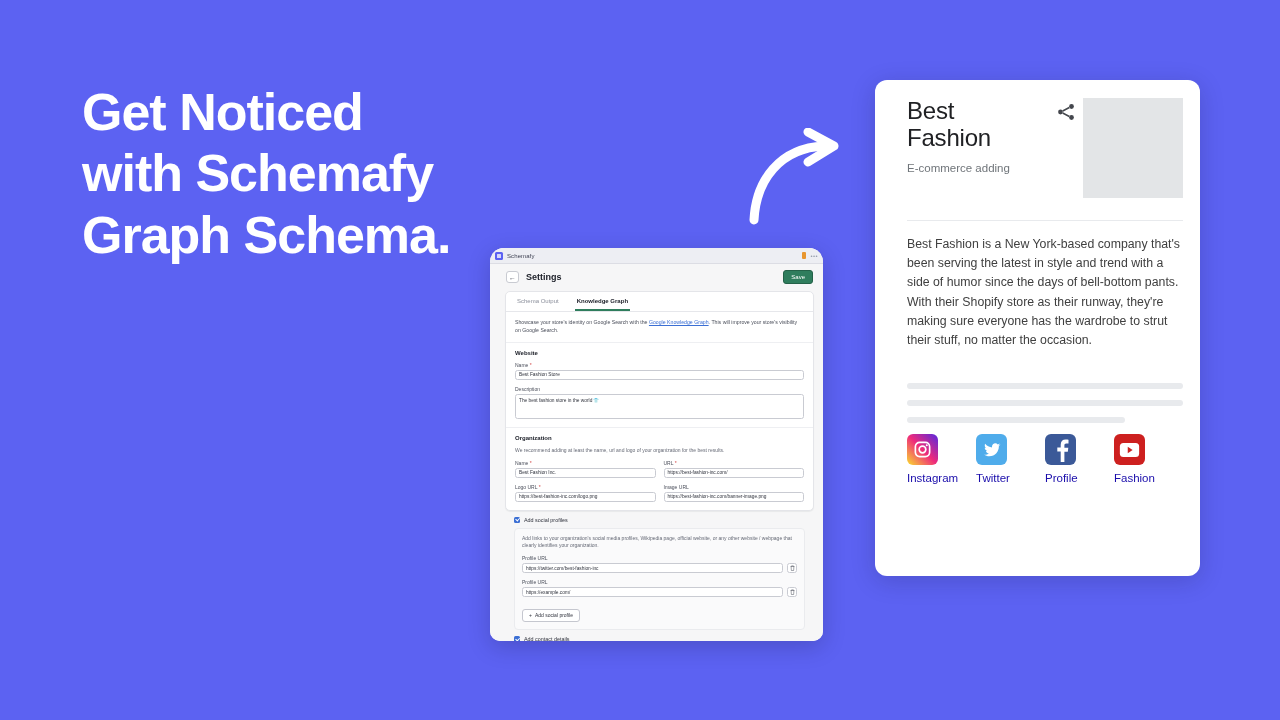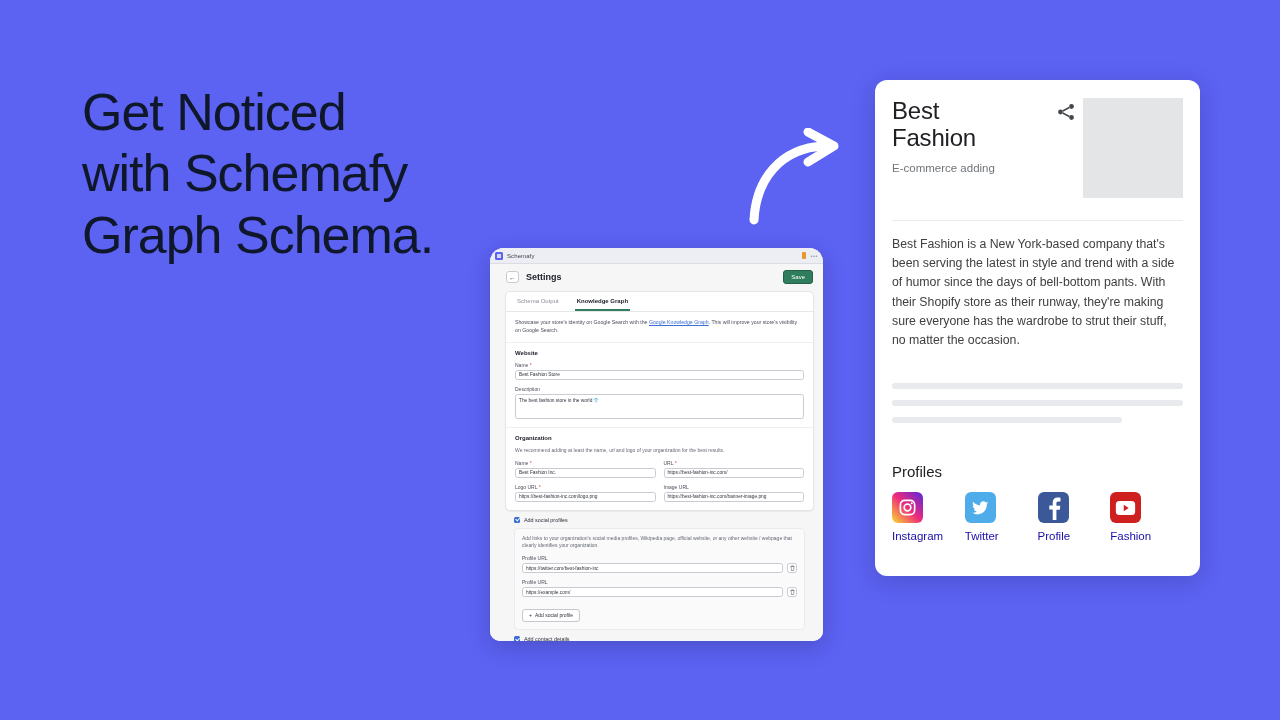--- a/index.html
+++ b/index.html
@@ -8,23 +8,23 @@
     overflow: hidden;
     font-family: "Liberation Sans", sans-serif;
   }
   body { background: #5c62f2; position: relative; }
 
   
   .headline {
     position: absolute;
     left: 82px; top: 82px;
     width: 460px;
-    color: #0f172a;
+    color: #ffffff;
     font-size: 52px;
-    font-weight: normal;
+    font-weight: bold;
     line-height: 1.18;
     letter-spacing: -1px;
   }
   .headline .line { display: block; white-space: nowrap; }
 
   
   .arrow-wrap {
     position: absolute;
     left: 742px; top: 128px;
     width: 110px; height: 100px;
@@ -285,21 +285,21 @@
   }
 
   
   .kpanel {
     position: absolute;
     left: 875px; top: 80px;
     width: 325px; height: 496px;
     background: #ffffff;
     border-radius: 12px;
     box-shadow: 0 5px 24px rgba(20,20,60,.20);
-    padding: 18px 17px 0 17px;
+    padding: 18px 17px 0 32px;
     overflow: hidden;
   }
   .kp-top { display: flex; align-items: flex-start; }
   .kp-titlecol { flex: 1; padding-right: 6px; }
   .kp-title {
     font-size: 24px;
     color: #202124;
     line-height: 1.12;
     letter-spacing: -.2px;
     max-width: 110px;
@@ -514,21 +514,20 @@
   <div class="kp-divider"></div>
 
   <div class="kp-desc">Best Fashion is a New York-based company that's been serving the latest in style and trend with a side of humor since the days of bell-bottom pants. With their Shopify store as their runway, they're making sure everyone has the wardrobe to strut their stuff, no matter the occasion.</div>
 
   <div class="kp-skeleton">
     <div class="sk-bar" style="width:100%"></div>
     <div class="sk-bar" style="width:100%"></div>
     <div class="sk-bar" style="width:79%"></div>
   </div>
 
-  <div class="kp-profiles-title">Profiles</div>
   <div class="kp-profiles">
 
     <div class="profile">
       <div class="profile-icon ig">
         <svg width="19" height="19" viewBox="0 0 24 24">
           <rect x="3" y="3" width="18" height="18" rx="5.4" fill="none" stroke="#fff" stroke-width="2.1"></rect>
           <circle cx="12" cy="12" r="4.2" fill="none" stroke="#fff" stroke-width="2.1"></circle>
           <circle cx="17.4" cy="6.6" r="1.3" fill="#fff"></circle>
         </svg>
       </div>

